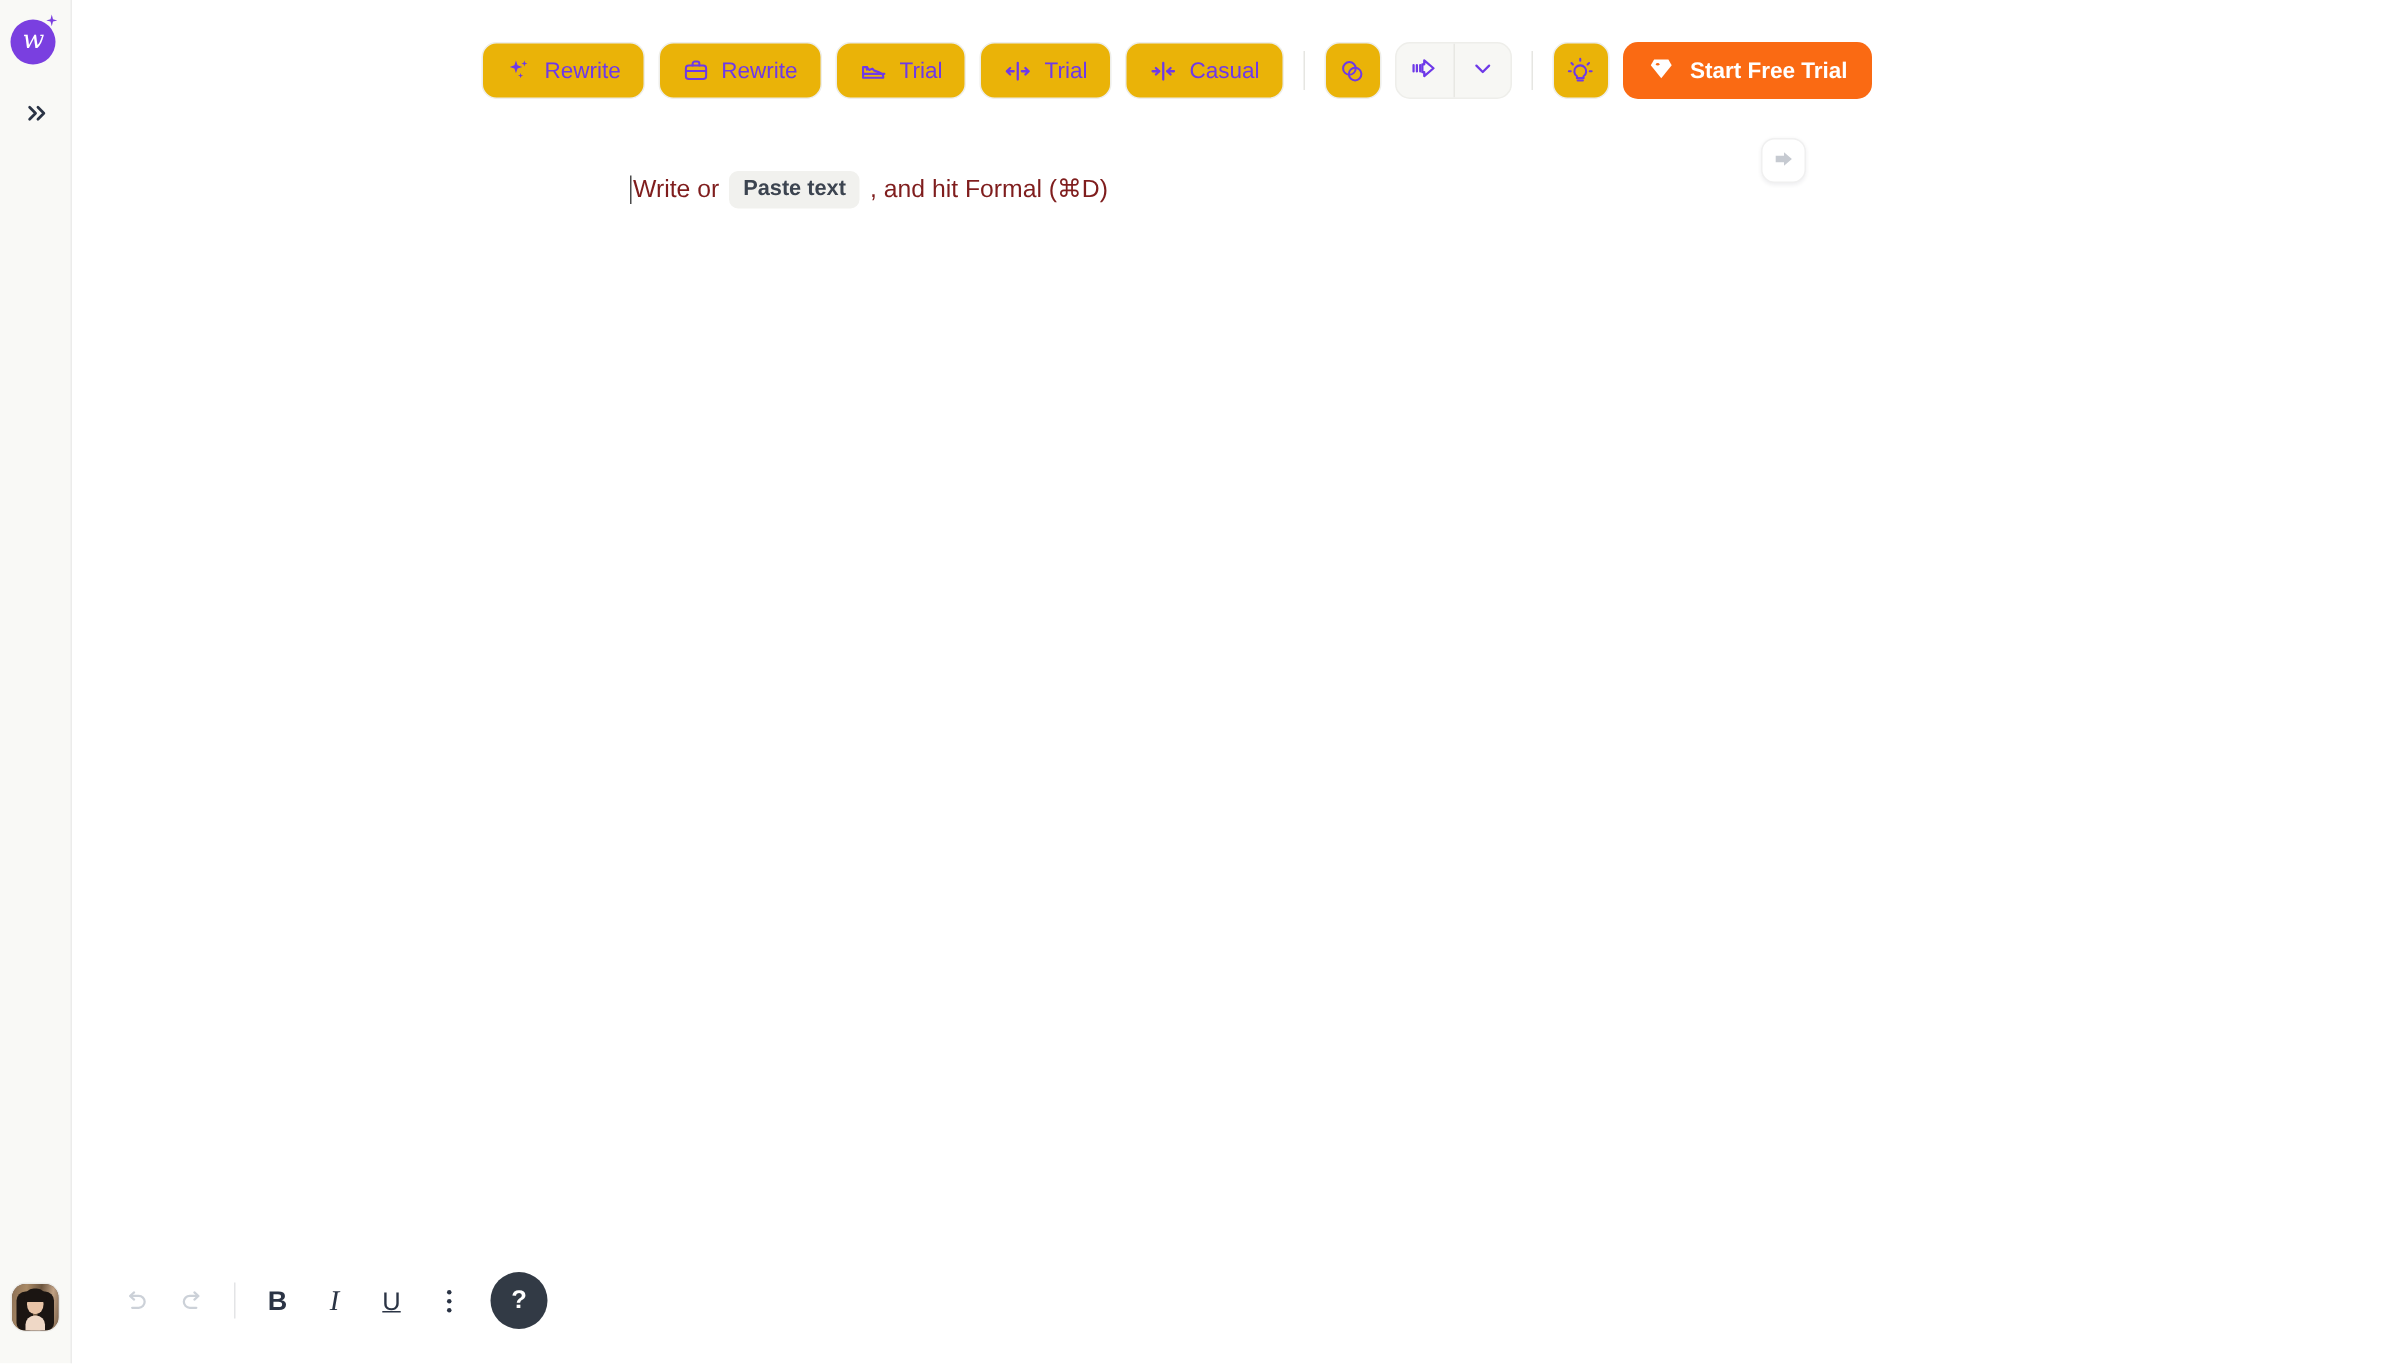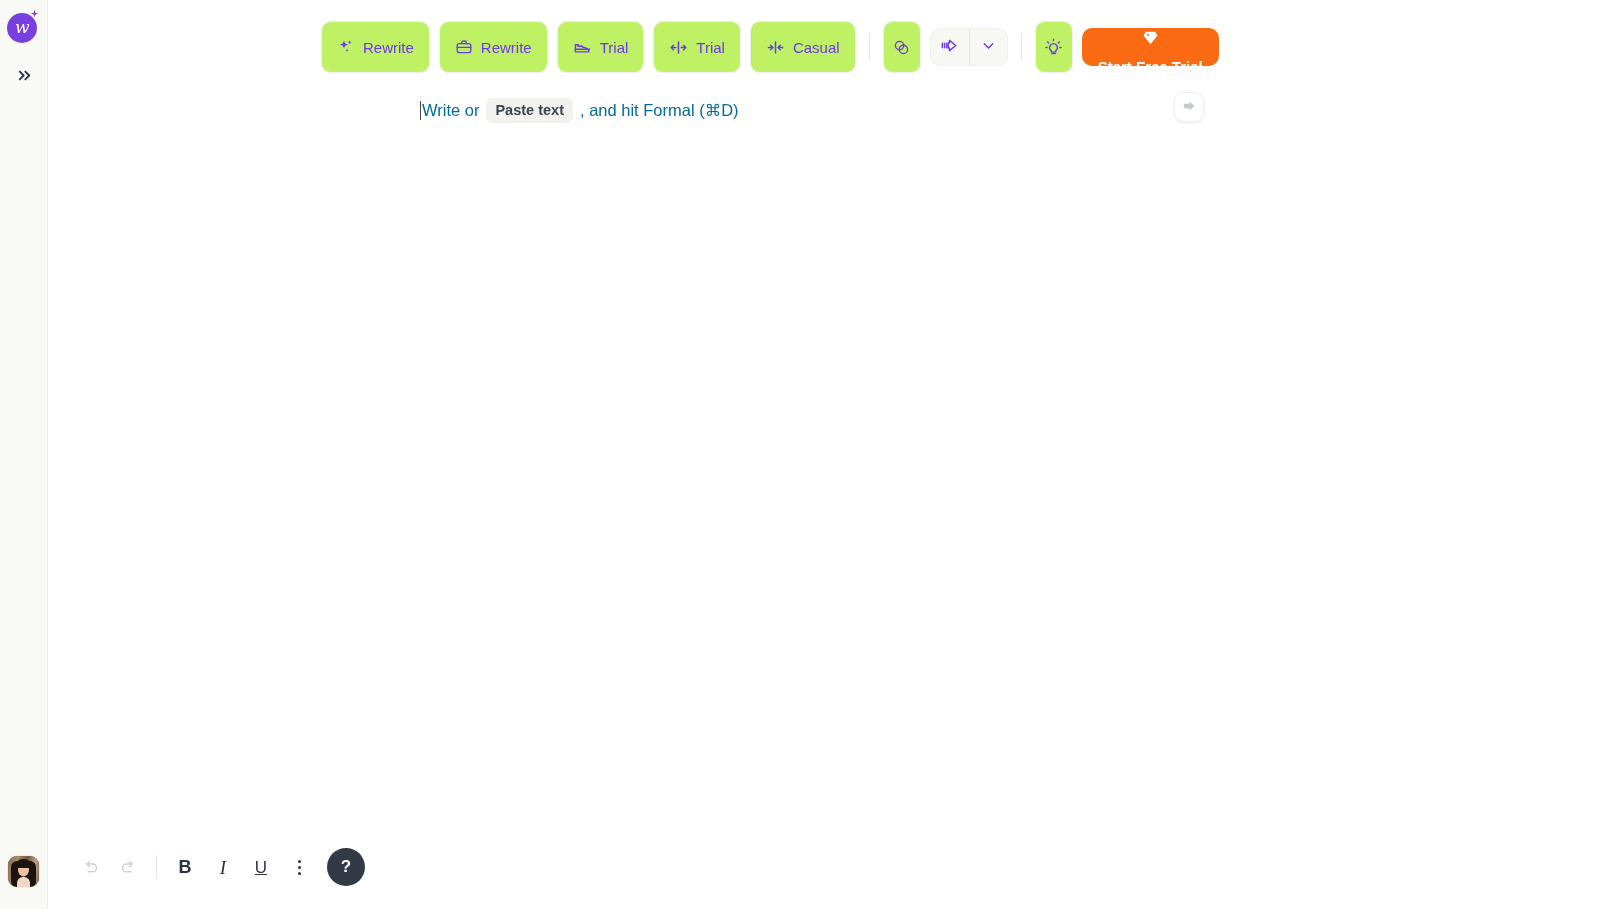--- a/index.html
+++ b/index.html
@@ -142,23 +142,23 @@
     display: flex;
     align-items: center;
     gap: 9px;
     height: 38px;
   }
   .tb-btn {
     display: flex;
     align-items: center;
     justify-content: center;
     gap: 8px;
-    height: 52px;
+    height: 38px;
     padding: 0 15px;
-    background: #bef264;
+    background: #eab308;
     border: 1px solid #eeeeea;
     border-radius: 10px;
     color: #6e39e8;
     font-size: 15px;
     font-family: "Liberation Sans", sans-serif;
     cursor: pointer;
     white-space: nowrap;
     line-height: 1;
   }
   .tb-btn .ic { display: flex; align-items: center; justify-content: center; }
@@ -200,21 +200,20 @@
     padding: 0 16px;
     background: #fa6a13;
     border: none;
     border-radius: 10px;
     color: #ffffff;
     font-size: 15px;
     font-weight: bold;
     cursor: pointer;
     white-space: nowrap;
     line-height: 1;
-    flex-direction: column;
   }
 
   
   .editor-area {
     position: absolute;
     top: 92px;
     left: 0;
     right: 0;
     bottom: 84px;
   }
@@ -230,27 +229,27 @@
     line-height: 1;
     cursor: text;
   }
   .caret {
     display: inline-block;
     width: 1px;
     height: 19px;
     background: #4a4a4a;
     margin-right: 1px;
   }
-  .ph-text { color: #0369a1; }
+  .ph-text { color: #7f1d1d; }
   .paste-chip {
     display: inline-block;
     background: #f1f1ee;
     border-radius: 6px;
     padding: 5px 9px;
-    margin: 0 7px;
+    margin: 16px 7px;
     color: #3c4450;
     font-size: 14.5px;
     font-weight: bold;
     line-height: 1;
     cursor: pointer;
   }
   .send-btn {
     position: absolute;
     top: 0px;
     left: 1126px;

